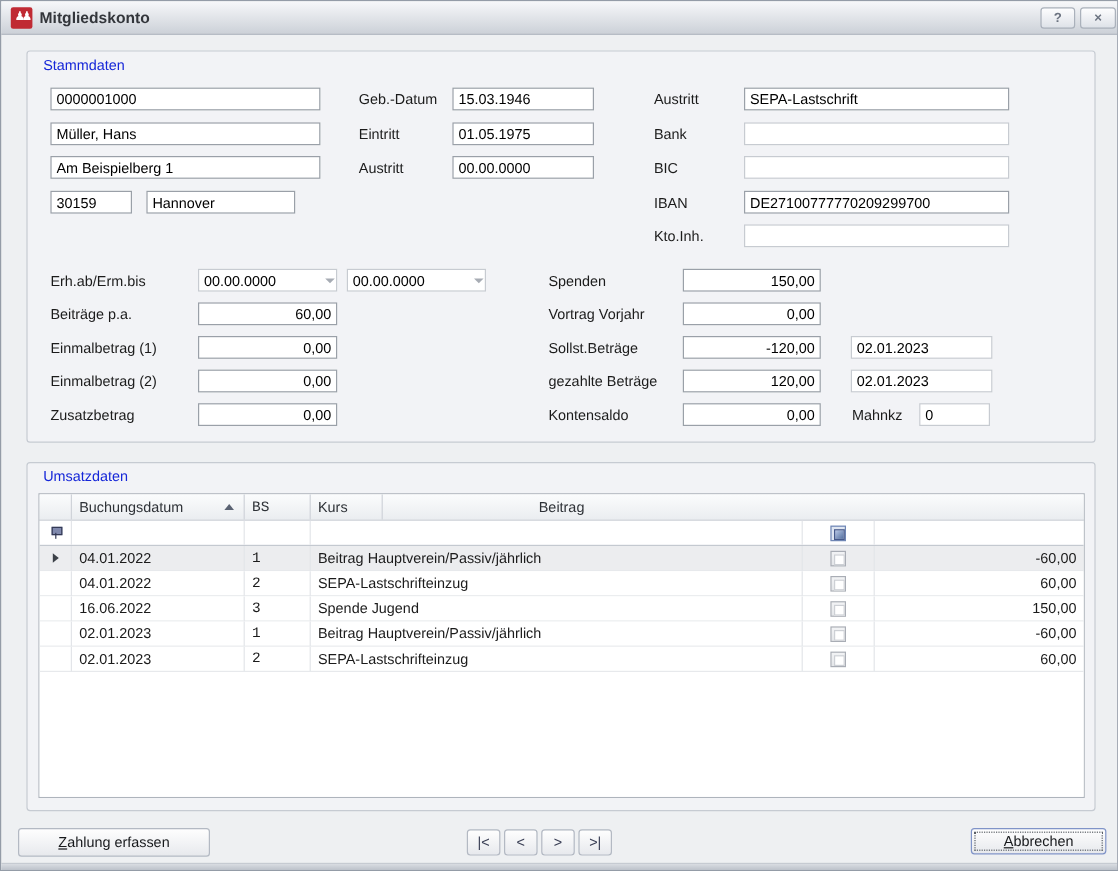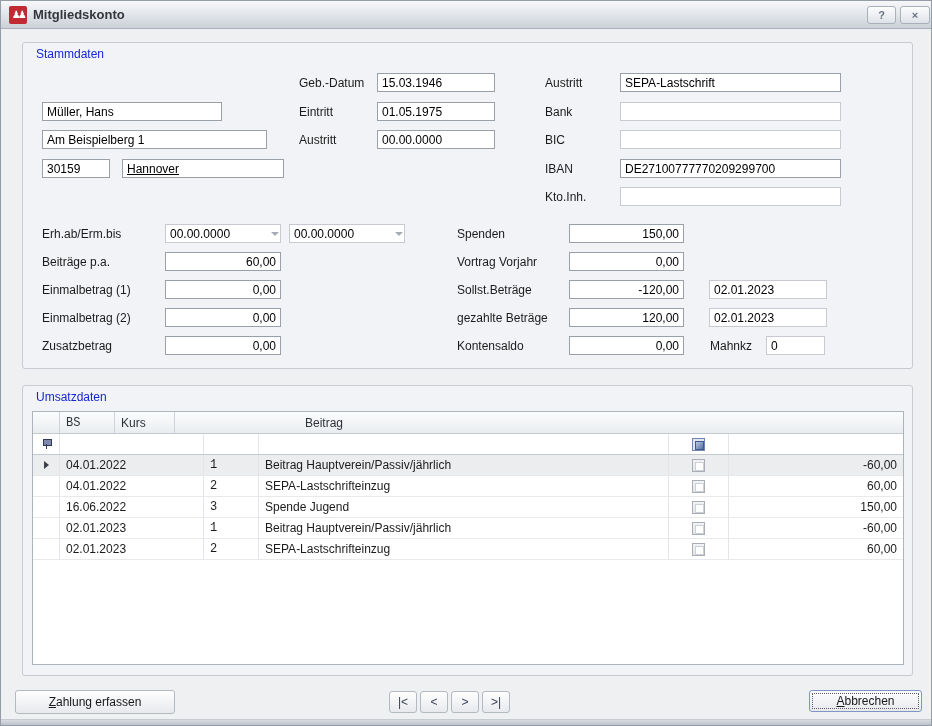--- a/index.html
+++ b/index.html
@@ -108,24 +108,25 @@
     <div class="tb-btn tb-help">?</div>
     <div class="tb-btn tb-close">×</div>
   </div>
 
   <div class="client">
 
     <div class="groupbox" id="grp-stamm">
       <div class="grp-caption">Stammdaten</div>
     </div>
 
-    <input class="fld" style="left: 40px; top: 73px; width: 180px;" readonly="" value="Müller, Hans">
+    <input class="fld" style="left: 40px; top: 44px; width: 225px;" readonly="" value="0000001000">
+    <input class="fld" style="left: 40px; top: 73px; width: 225px;" readonly="" value="Müller, Hans">
     <input class="fld" style="left: 40px; top: 101px; width: 225px;" readonly="" value="Am Beispielberg 1">
     <input class="fld" style="left: 40px; top: 130px; width: 68px;" readonly="" value="30159">
-    <input class="fld" style="left: 120px; top: 130px; width: 162px; text-decoration: underline;" readonly="" value="Hannover">
+    <input class="fld" style="left: 120px; top: 130px; width: 124px;" readonly="" value="Hannover">
 
     <span class="lbl" style="left:297px; top:47px;">Geb.-Datum</span>
     <input class="fld" style="left: 375px; top: 44px; width: 118px;" readonly="" value="15.03.1946">
     <span class="lbl" style="left:297px; top:76px;">Eintritt</span>
     <input class="fld" style="left: 375px; top: 73px; width: 118px;" readonly="" value="01.05.1975">
     <span class="lbl" style="left:297px; top:104px;">Austritt</span>
     <input class="fld" style="left: 375px; top: 101px; width: 118px;" readonly="" value="00.00.0000">
 
     <span class="lbl" style="left:543px; top:47px;">Austritt</span>
     <input class="fld" style="left: 618px; top: 44px; width: 221px;" readonly="" value="SEPA-Lastschrift">
@@ -171,20 +172,24 @@
     <span class="lbl" style="left:708px; top:310px;">Mahnkz</span>
     <input class="fld ro" style="left: 764px; top: 307px; width: 59px;" readonly="" value="0">
 
     <div class="groupbox" id="grp-umsatz">
       <div class="grp-caption">Umsatzdaten</div>
     </div>
 
     <div class="grid">
       <div class="g-row g-header">
         <div class="gc c-ind"></div>
+        <div class="gc c-datum">
+          <span>Buchungsdatum</span>
+          <span class="sort-asc"></span>
+        </div>
         <div class="gc c-bs">BS</div>
         <div class="gc c-kurs">Kurs</div>
         <div class="gc c-beitrag">Beitrag</div>
       </div>
 
       <div class="g-row g-filter">
         <div class="gc c-ind">
             <span class="pin-icon"></span>
           </div>
         <div class="gc c-datum"></div>

